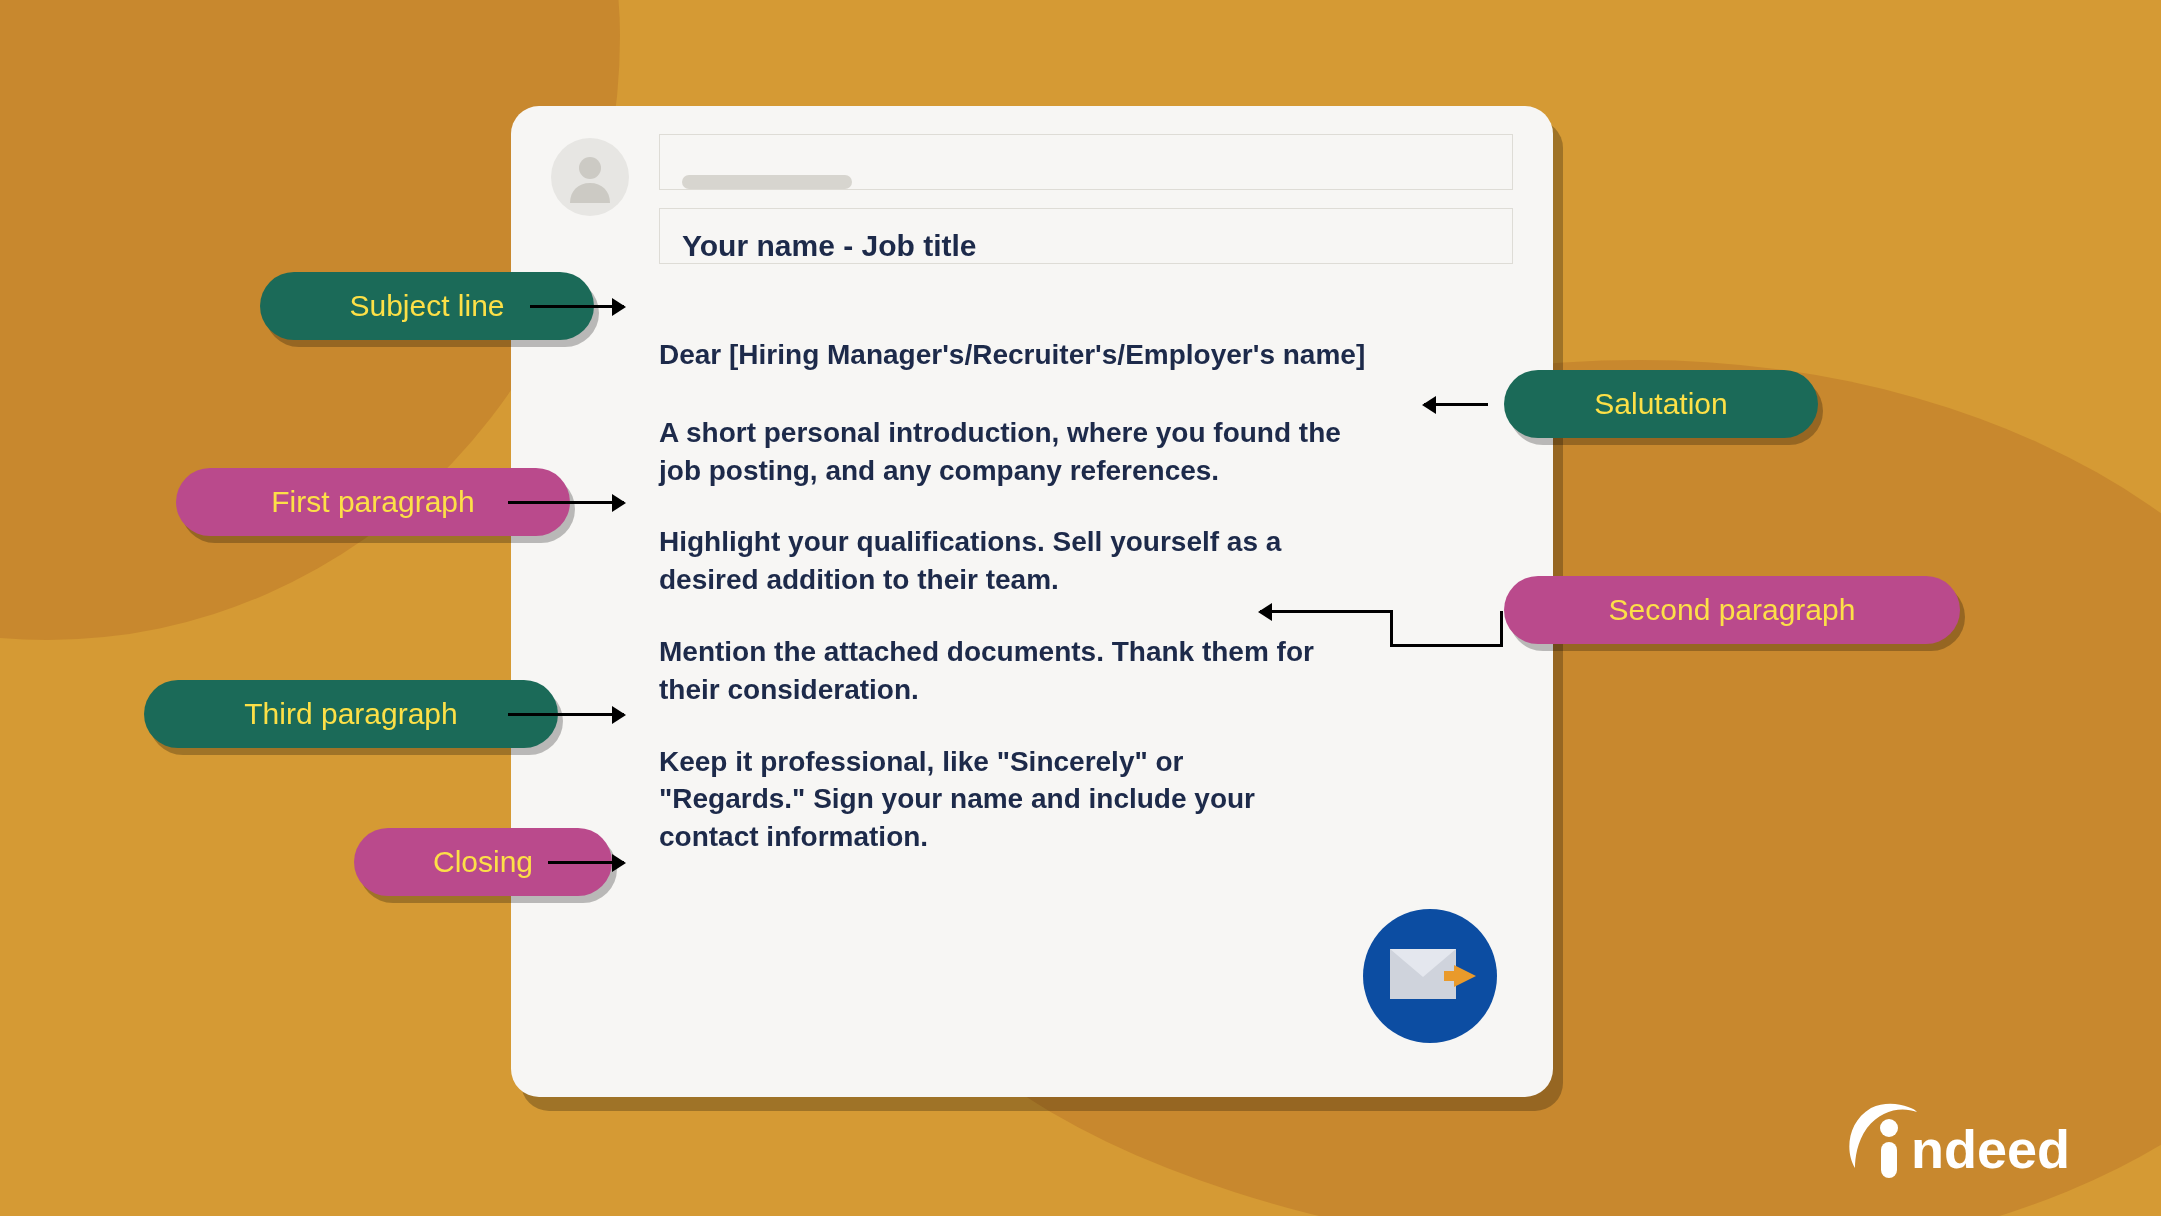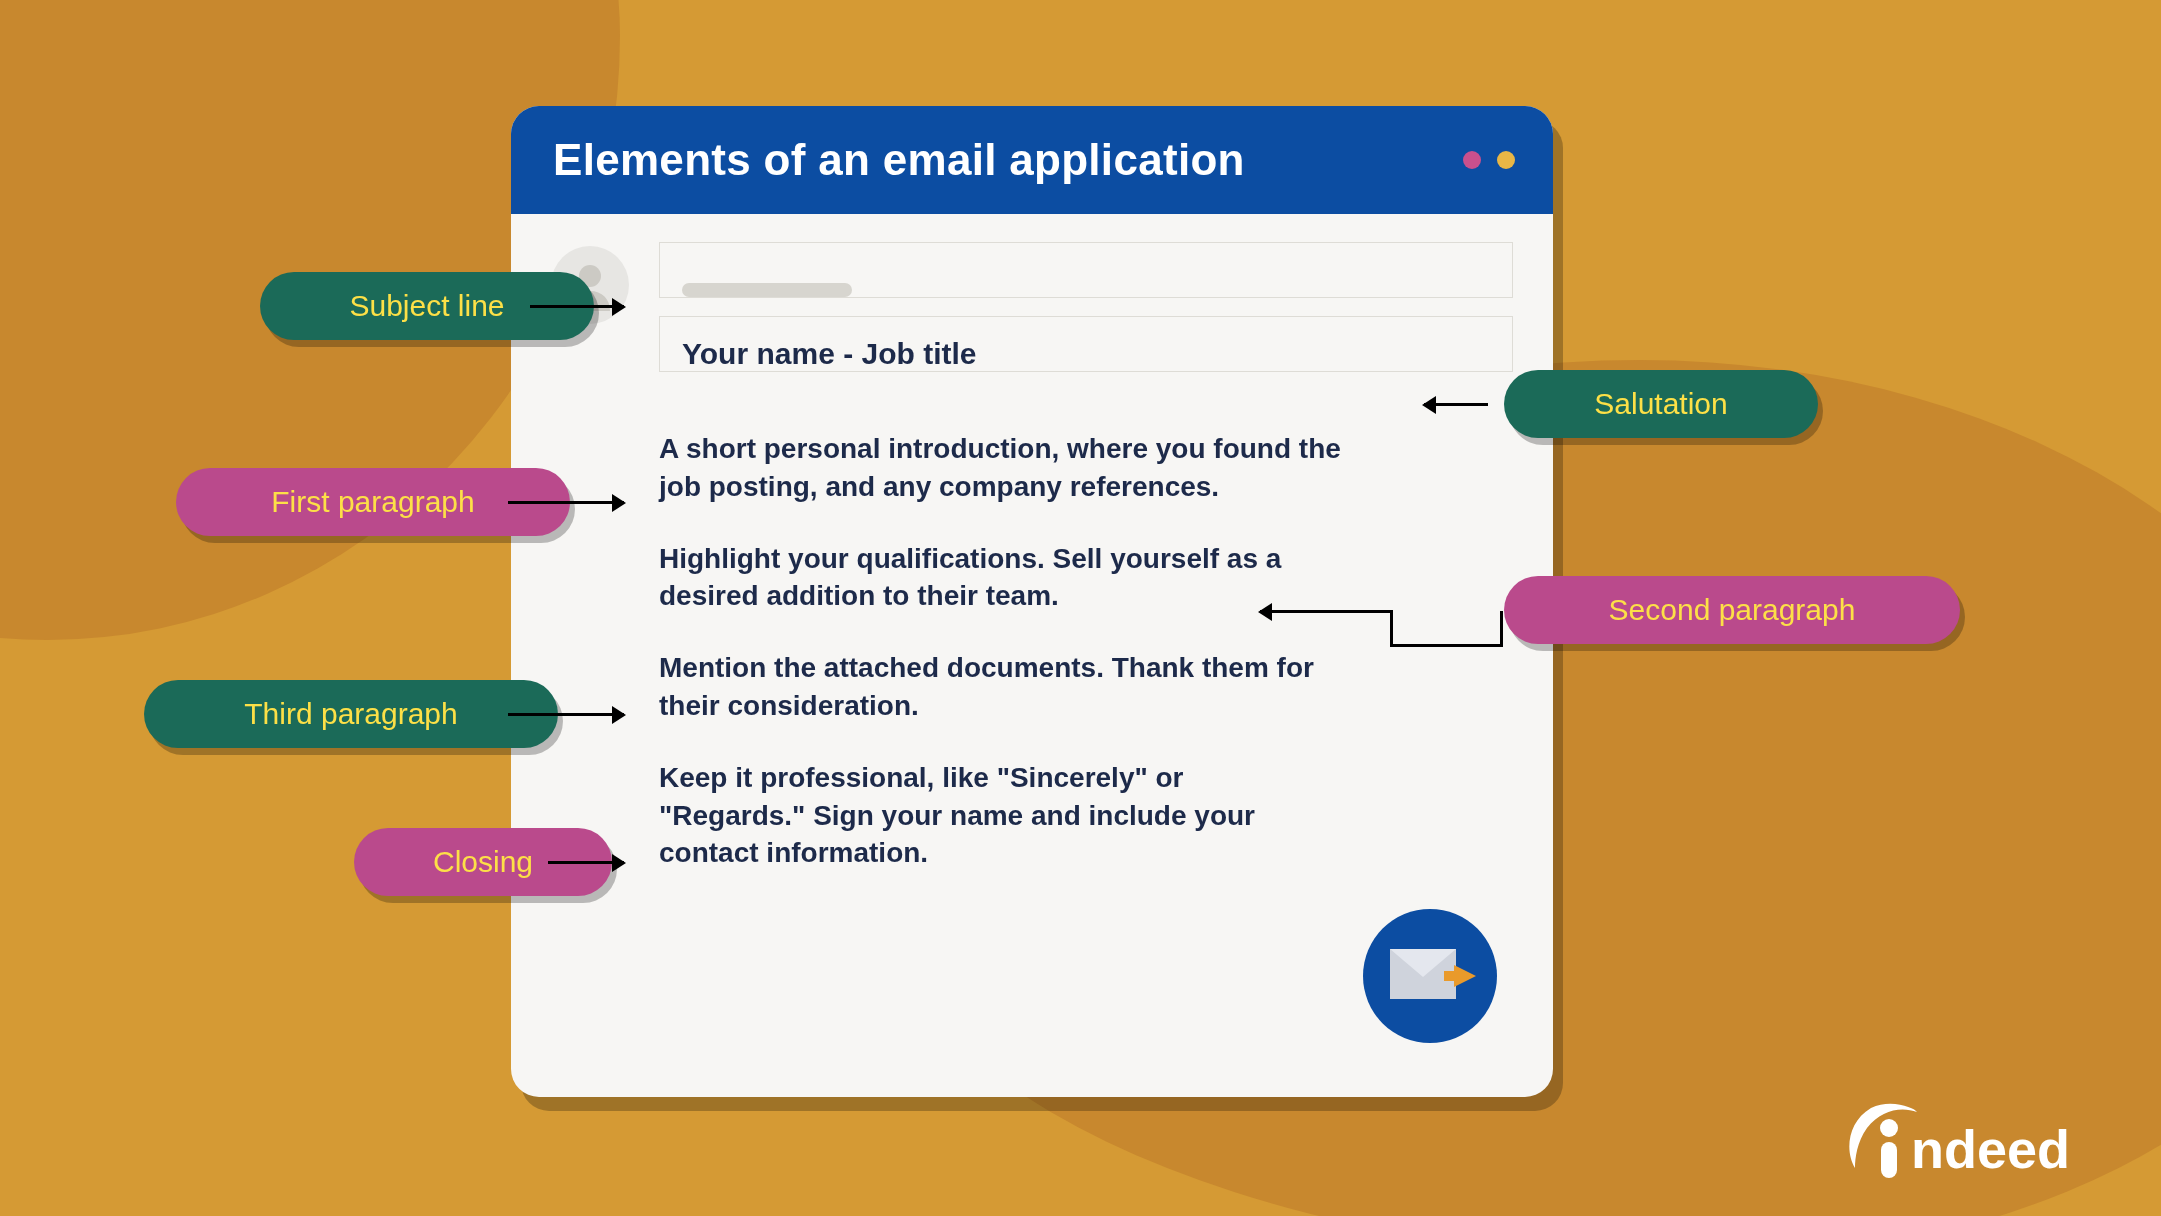--- a/index.html
+++ b/index.html
@@ -131,46 +131,40 @@
   }
   .logo svg{width:260px;height:80px;}
 </style>
 </head>
 <body>
 
 <div class="blob blob1"></div>
 <div class="blob blob2"></div>
 
 <div class="card">
-  <div class="card-header">
-    <div class="card-title">Elements of an email application</div>
-    <div class="dots">
-      <div class="dot pink"></div>
-      <div class="dot yellow"></div>
-    </div>
-  </div>
   <div class="card-body">
     <div class="top-row">
       <div class="avatar">
         <svg viewBox="0 0 56 56">
             <circle cx="28" cy="19" r="11" fill="#cccac4"></circle>
             <path d="M8 54c0-12 8-20 20-20s20 8 20 20Z" fill="#cccac4"></path>
           </svg>
       </div>
       <div class="fields">
         <div class="field">
           <div class="recipient-bar"></div>
         </div>
         <div class="field">
           <span class="subject-text">Your name - Job title</span>
         </div>
       </div>
     </div>
 
     <div class="content">
+      <div class="para" style="margin-top:54px">Dear [Hiring Manager's/Recruiter's/Employer's name]</div>
       <div class="para" style="max-width:710px">A short personal introduction, where you found the job posting, and any company references.</div>
       <div class="para tight" style="max-width:640px">Highlight your qualifications. Sell yourself as a desired addition to their team.</div>
       <div class="para tight" style="max-width:680px">Mention the attached documents. Thank them for their consideration.</div>
       <div class="para tight" style="max-width:600px">Keep it professional, like "Sincerely" or "Regards." Sign your name and include your contact information.</div>
     </div>
   </div>
 
   <div class="send-circle">
     <svg viewBox="0 0 92 70">
       <rect x="6" y="8" width="66" height="50" fill="#cfd3dc"></rect>

